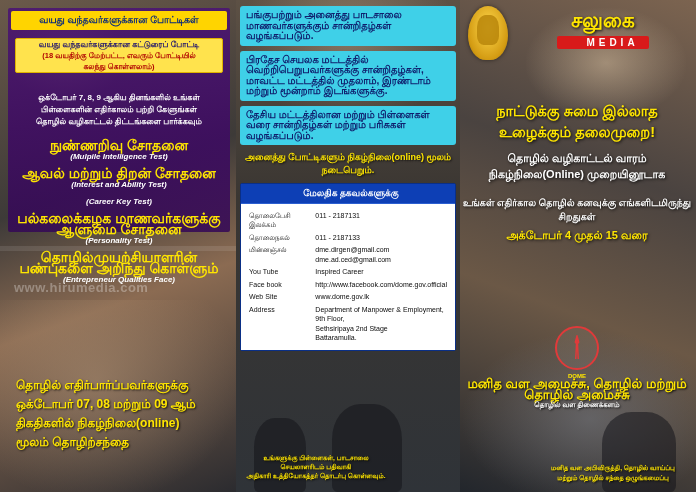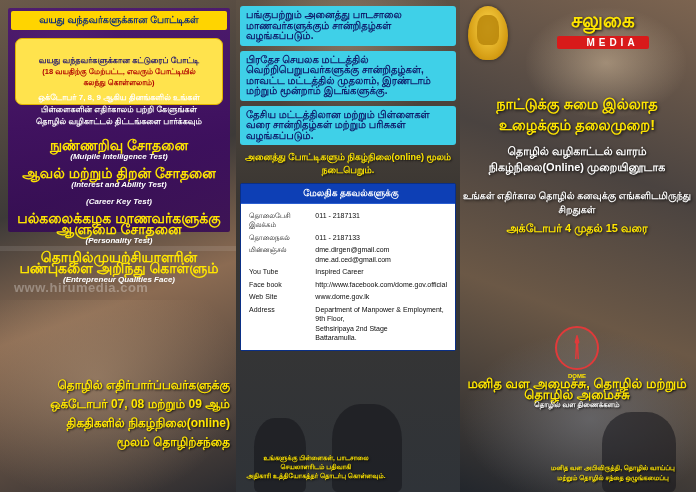--- a/index.html
+++ b/index.html
@@ -96,23 +96,23 @@
     font-size: 9.5px;
     font-weight: bold;
     line-height: 12px;
   }
   .sub-yellow-box {
     position: absolute;
     left: 7px; top: 30px;
     width: 208px;
     background: #ffe34d;
     border: 1px solid #e0b400;
-    border-radius: 7px;
-    text-align: center;
-    padding: 16px 2px;
+    border-radius: 2px;
+    text-align: center;
+    padding: 0 2px;
     box-sizing: border-box;
   }
   .sub-yellow-box .t2 {
     color: #20146e;
     font-size: 8px;
     font-weight: bold;
     line-height: 11px;
   }
   .sub-yellow-box .t3 {
     color: #b00000;
@@ -145,23 +145,23 @@
   }
   .test-item .tb {
     color: #ffffff;
     font-size: 8px;
     font-style: italic;
     font-weight: bold;
     line-height: 11px;
   }
   .bottom-left-text {
     position: absolute;
-    left: 0px; top: 368px;
+    left: 8px; top: 368px;
     width: 222px;
-    text-align: right;
+    text-align: left;
   }
   .bottom-left-text div {
     color: #ffe600;
     font-size: 12px;
     font-weight: bold;
     line-height: 19px;
     text-shadow: 1px 1px 2px rgba(0,0,0,0.8);
   }
   .watermark {
     position: absolute;
@@ -291,21 +291,21 @@
     margin-top: 2px;
     background: #d81a1a;
     color: #ffffff;
     font-size: 10px;
     font-weight: bold;
     letter-spacing: 4px;
     padding: 1px 10px 1px 29px;
     border-radius: 2px;
   }
   .headline {
-    margin-top: 28px;
+    margin-top: 35px;
     text-align: center;
   }
   .headline .h1 {
     color: #ffe600;
     font-size: 14.5px;
     font-weight: bold;
     line-height: 21px;
     text-shadow: 1px 1px 3px rgba(0,0,0,0.9);
   }
   .headline .h2 {

